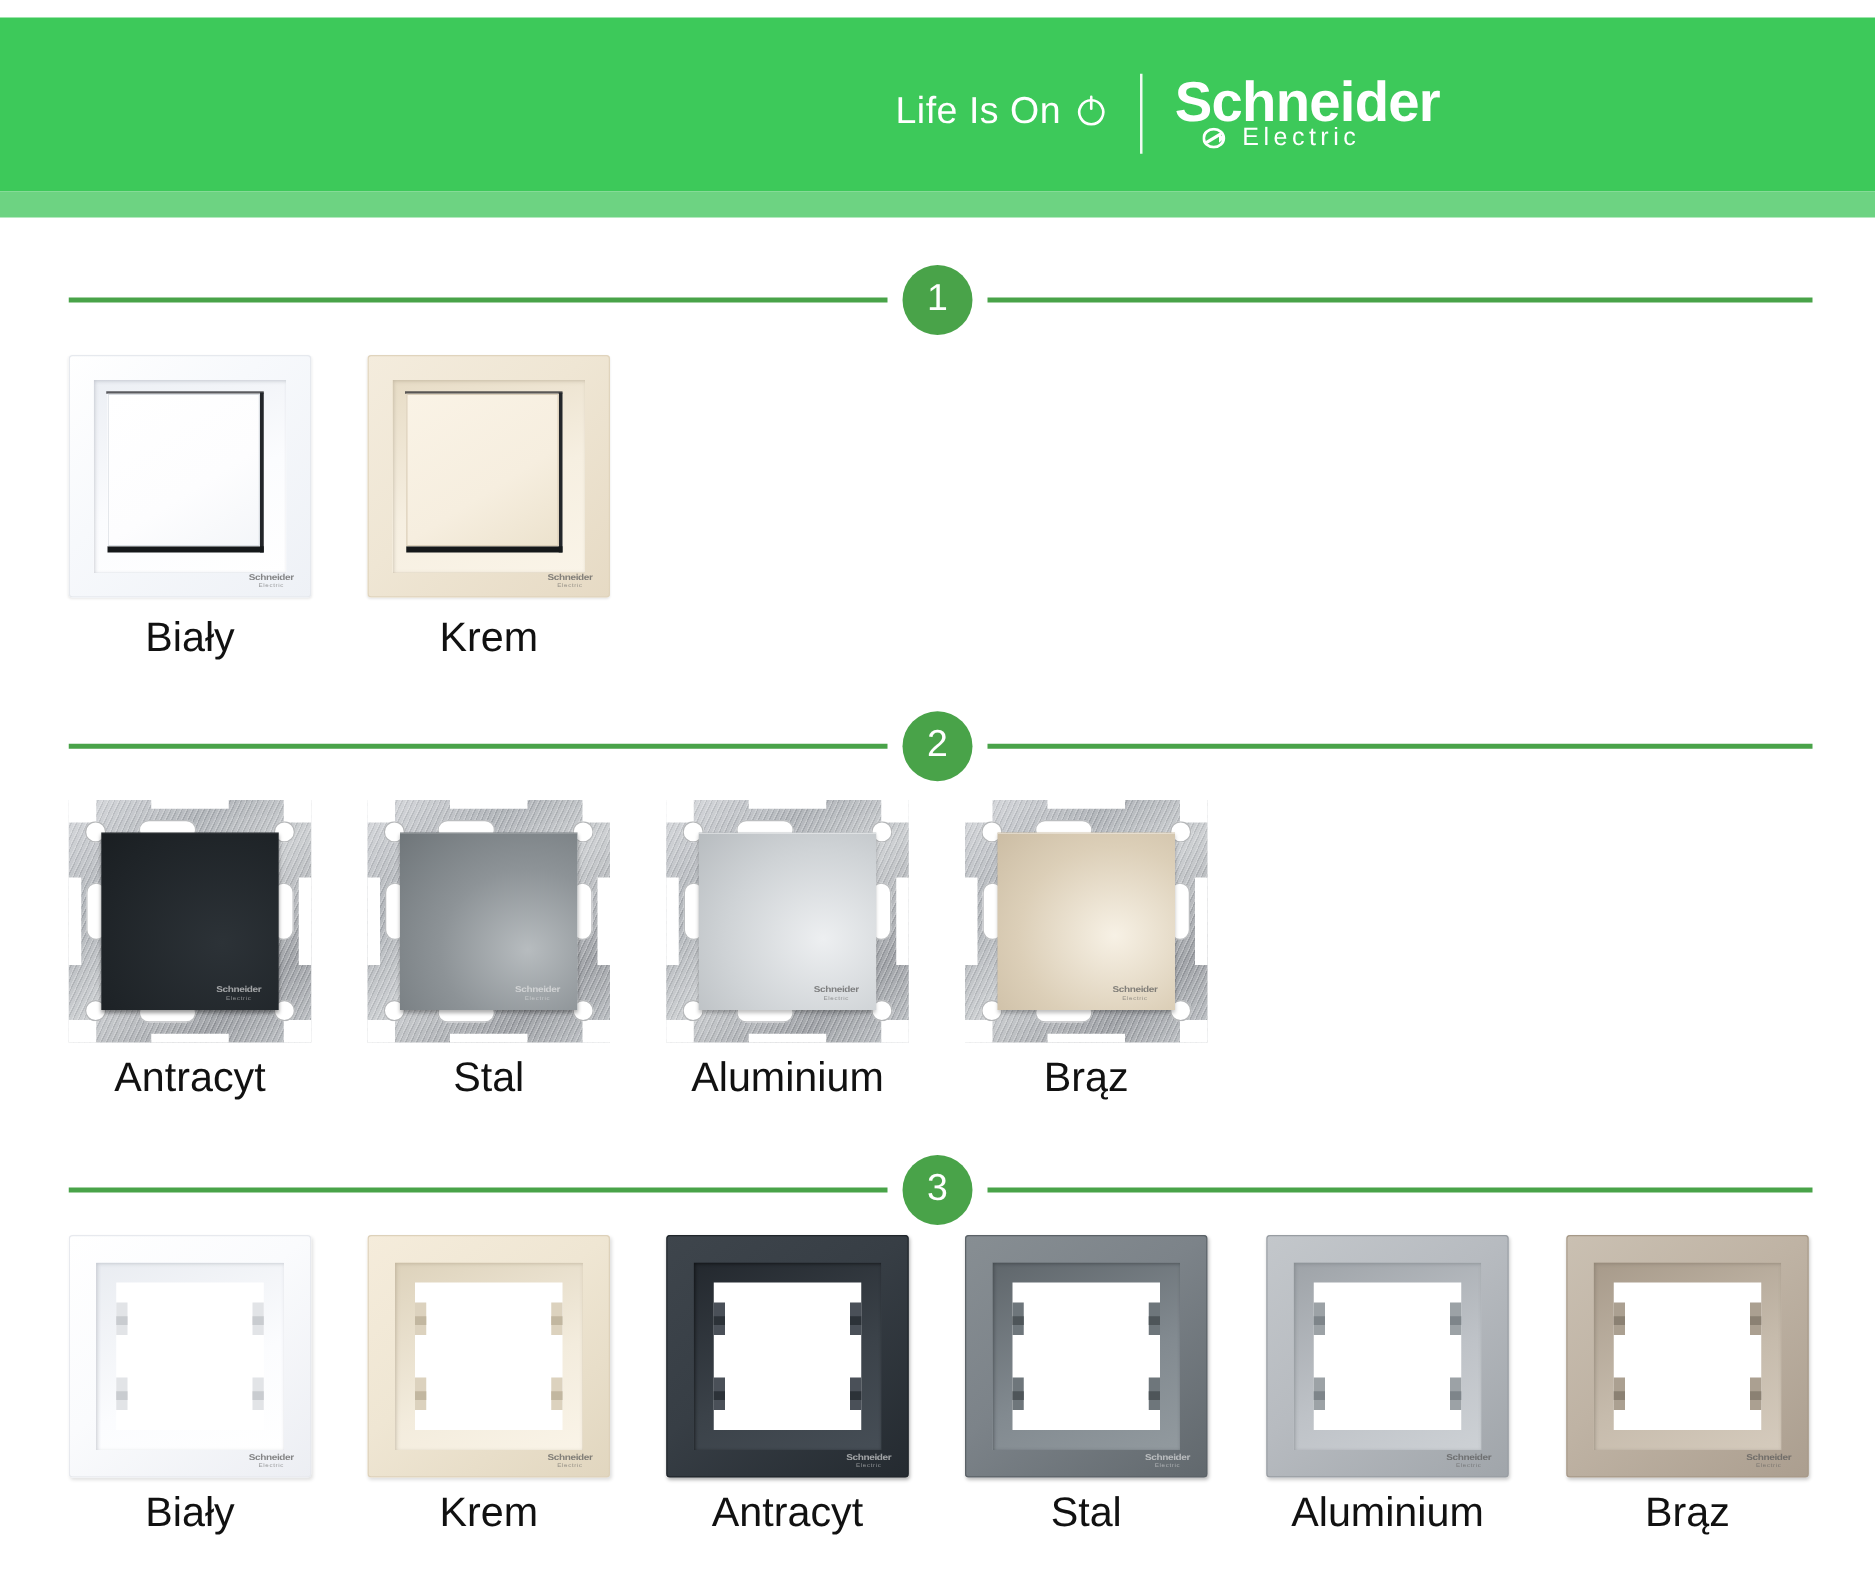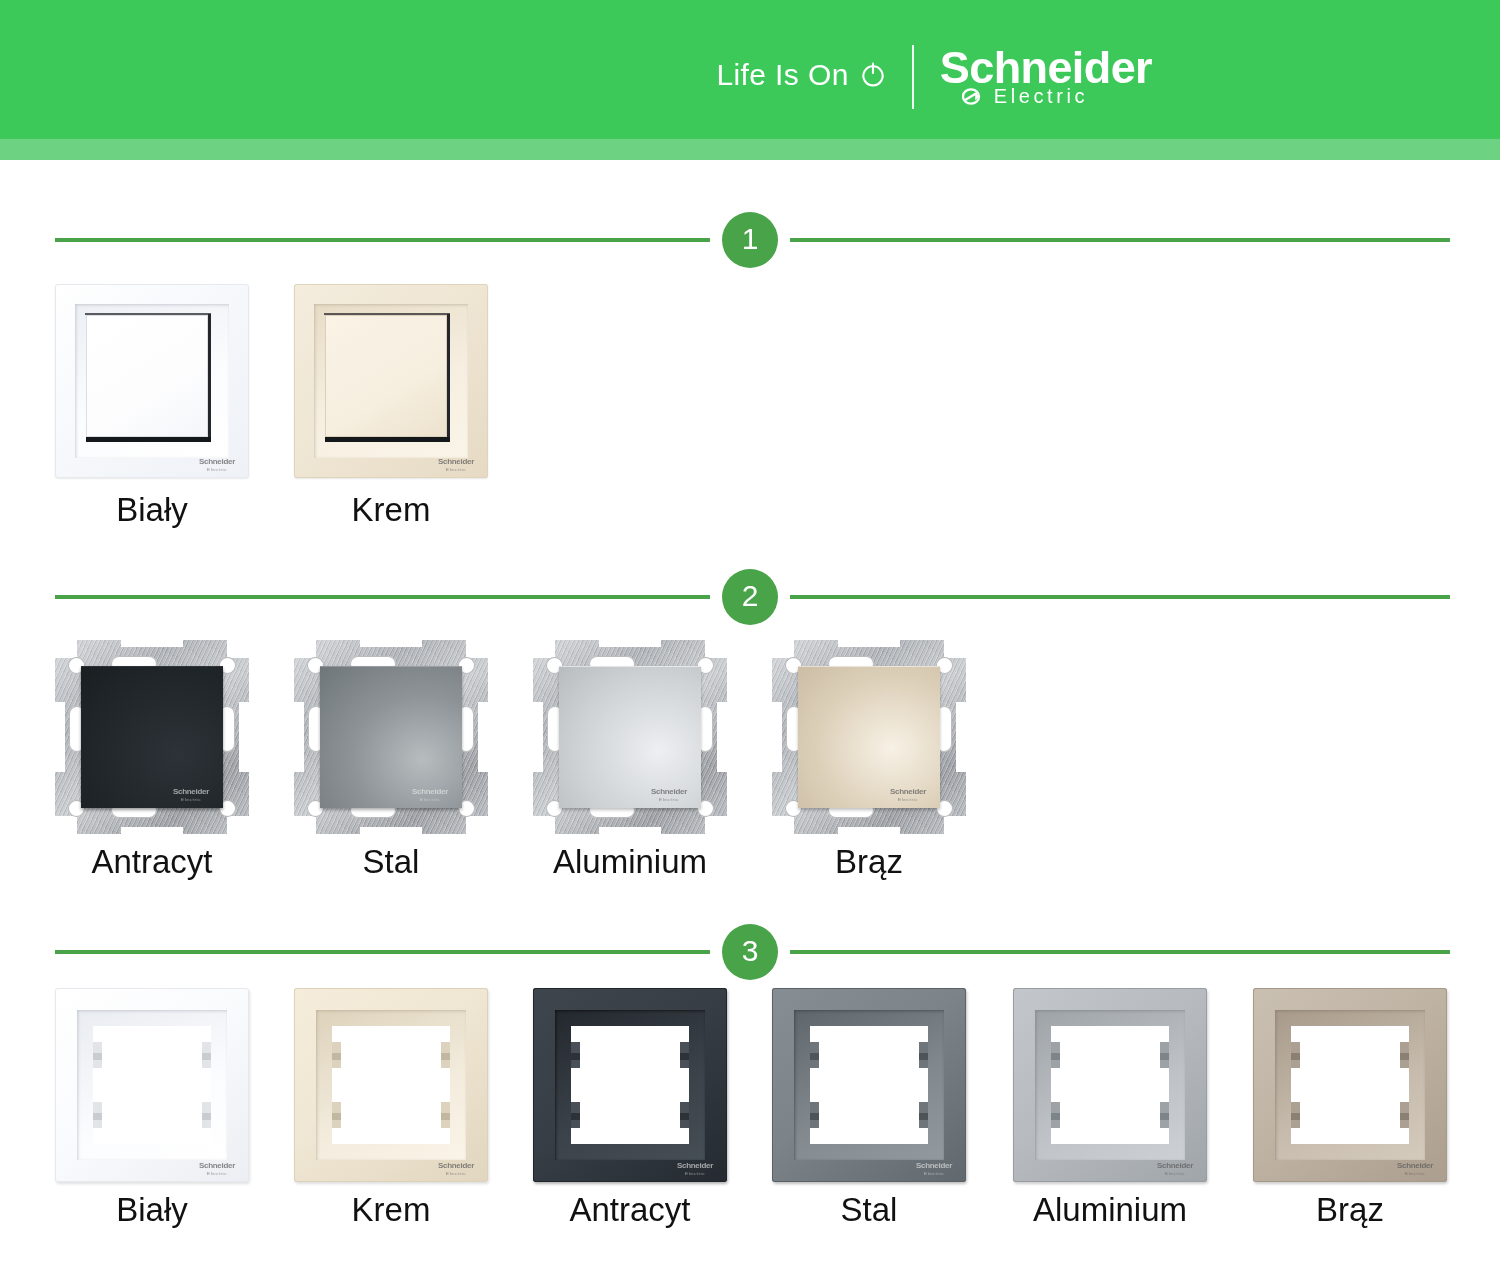--- a/index.html
+++ b/index.html
@@ -11,21 +11,21 @@
     width: 1500px;
     height: 1270px;
     font-family: "Liberation Sans", sans-serif;
     overflow: hidden;
     position: relative;
   }
 
   
   .header {
     position: absolute;
-    left: 0; top: 0;
+    left: 0; top: 14px;
     width: 1200px;
     height: 160px;
   }
   .header-band {
     position: absolute;
     left: 0; top: 0;
     width: 1500px;
     height: 139px;
     background: #3DC95A;
   }

